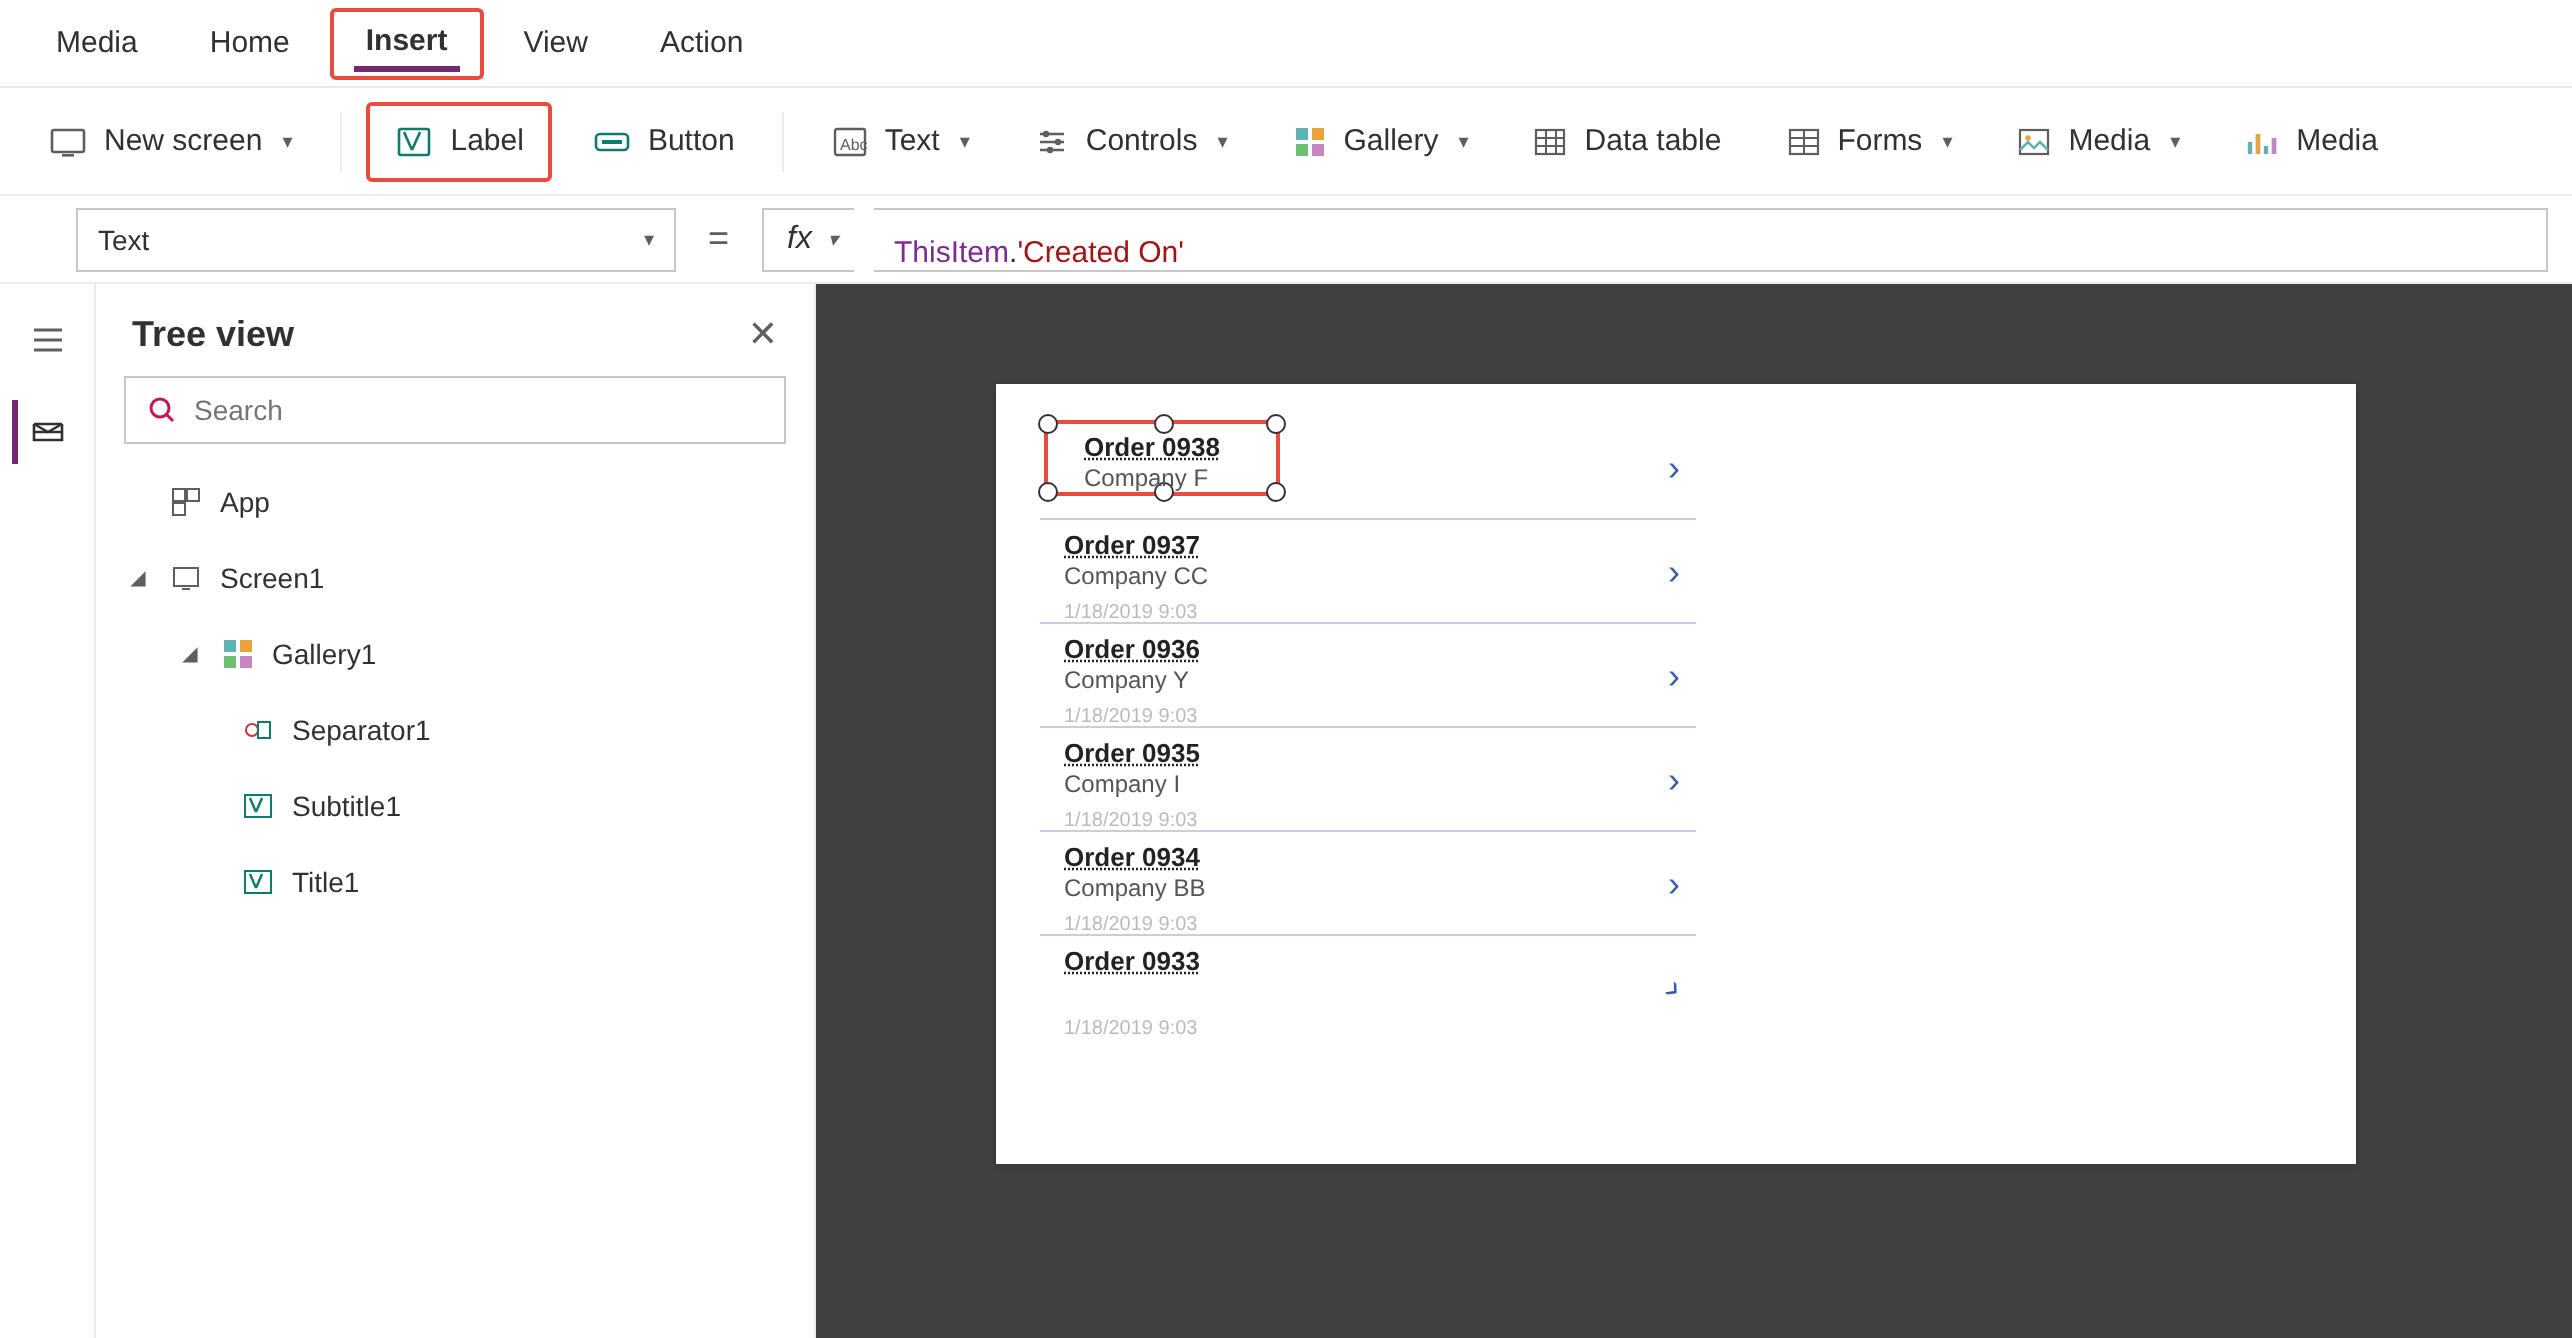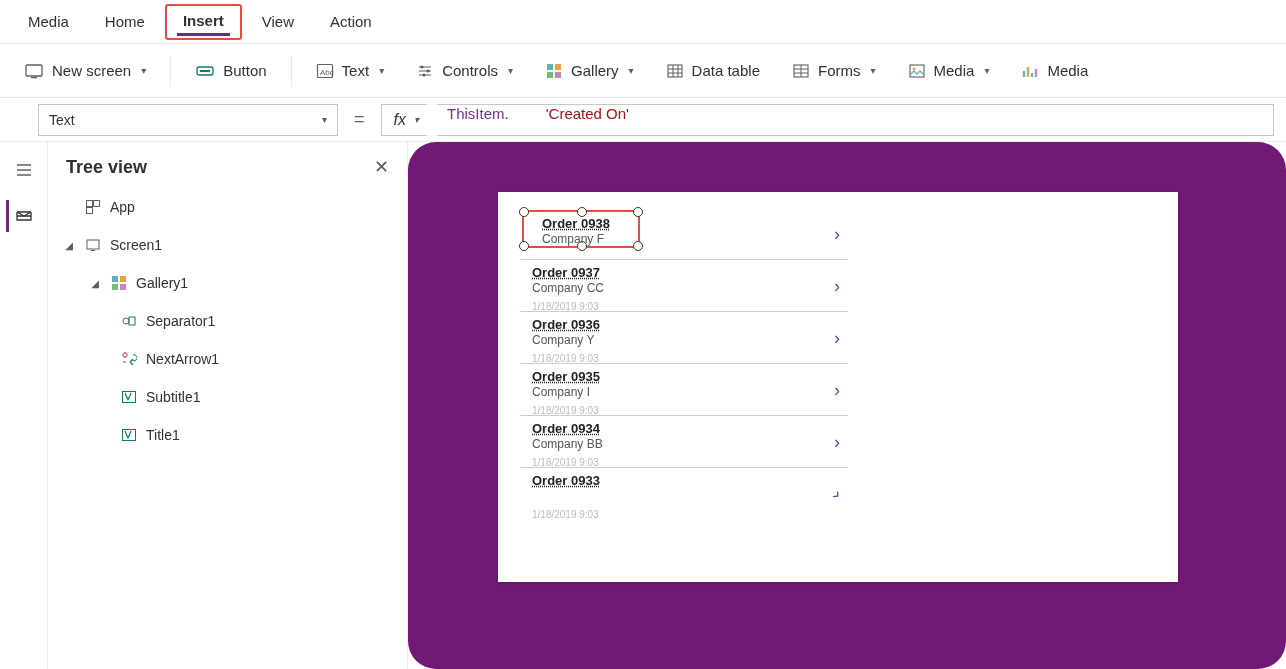--- a/index.html
+++ b/index.html
@@ -16,23 +16,23 @@
   .ribbon-btn { display: flex; align-items: center; gap: 8px; padding: 8px 12px; font-size: 15px; color: #323130; background: transparent; border: none; cursor: pointer; }
   .ribbon-sep { width: 1px; height: 30px; background: #edebe9; margin: 0 4px; }
   .label-highlight { border: 2px solid #e74c3c; border-radius: 3px; }
   .chev { font-size: 10px; color: #605e5c; margin-left: 2px; }
 
   
   .formula-row { height: 44px; display: flex; align-items: center; padding: 0 12px 0 38px; gap: 10px; border-bottom: 1px solid #edebe9; }
   .prop-dd { width: 300px; height: 32px; border: 1px solid #c8c6c4; display: flex; align-items: center; padding: 0 10px; justify-content: space-between; font-size: 14px; background: #fff; }
   .eq { font-size: 18px; color: #605e5c; padding: 0 6px; }
   .fx { display: flex; align-items: center; gap: 6px; padding: 0 8px 0 12px; height: 32px; border: 1px solid #c8c6c4; border-right: none; font-style: italic; font-family: "Times New Roman", serif; }
-  .formula-input { flex: 1; height: 32px; border: 1px solid #c8c6c4; border-left: none; display: flex; align-items: flex-start; padding: 0 10px; font-family: Consolas, monospace; font-size: 15px; }
+  .formula-input { flex: 1; height: 32px; border: 1px solid #c8c6c4; border-left: none; display: flex; align-items: flex-end; padding: 0 10px; font-family: Consolas, monospace; font-size: 15px; }
   .tok-this { color: #7c2d91; }
-  .tok-str { color: #a31515; margin-left: 37px; }
+  .tok-str { color: #a31515; }
 
   
   .main { display: flex; height: calc(669px - 44px - 54px - 44px); }
   .railbar { width: 48px; border-right: 1px solid #edebe9; display: flex; flex-direction: column; align-items: center; padding-top: 12px; gap: 14px; }
   .rail-btn { width: 32px; height: 32px; display: flex; align-items: center; justify-content: center; cursor: pointer; }
   .rail-active { border-left: 3px solid #742774; margin-left: -3px; padding-left: 0; }
 
   
   .tree-panel { width: 360px; border-right: 1px solid #edebe9; display: flex; flex-direction: column; }
   .tree-head { display: flex; justify-content: space-between; align-items: center; padding: 14px 18px 10px 18px; gap: 34px; }
@@ -42,21 +42,21 @@
   .search-box { display: flex; align-items: center; gap: 8px; height: 34px; border: 1px solid #c8c6c4; padding: 0 10px; background: #fff; }
   .search-box input { border: none; outline: none; flex: 1; font-size: 14px; }
   .tree-list { flex: 1; overflow: auto; font-size: 14px; }
   .tree-row { display: flex; align-items: center; height: 38px; padding-right: 12px; cursor: pointer; gap: 8px; }
   .tree-row.selected { background: #e1dfdd; }
   .tw { display: inline-block; }
   .twist { width: 14px; text-align: center; color: #605e5c; font-size: 10px; }
   .tree-icon { width: 18px; height: 18px; display: inline-flex; align-items: center; justify-content: center; }
 
   
-  .canvas { flex: 1; background: #701a75; position: relative; overflow: hidden; border-radius: 28px; }
+  .canvas { flex: 1; background: #404040; position: relative; overflow: hidden; }
   .screen { position: absolute; left: 90px; top: 50px; width: 680px; height: 390px; background: #fff; box-shadow: 0 1px 3px rgba(0,0,0,.15); }
   .gallery { position: absolute; left: 22px; top: 16px; right: 330px; bottom: 16px; }
   .g-item { position: relative; height: 52px; border-bottom: 1px solid #3b3b8f44; }
   .g-title { position: absolute; left: 12px; top: 5px; font-size: 13px; color: #222; font-weight: 600; text-decoration: underline dotted; }
   .g-date { position: absolute; left: 12px; top: 6px; font-size: 10px; color: #777; margin-top: 33px; }
   .g-sub { position: absolute; left: 12px; top: 21px; font-size: 12px; color: #555; }
   .g-arrow { position: absolute; right: 8px; top: 16px; color: #3b5bb5; font-size: 18px; }
   .sel-box { position: absolute; border: 2px solid #e74c3c; border-radius: 4px; }
   .handle { position: absolute; width: 10px; height: 10px; border: 1px solid #333; border-radius: 50%; background: #fff; }
 
@@ -85,20 +85,31 @@
       <svg class="ic20" viewBox="0 0 20 20">
           <rect x="2" y="4" width="16" height="11" rx="1" fill="none" stroke="#605e5c" stroke-width="1.3"></rect>
           <rect x="7" y="16" width="6" height="1.3" fill="#605e5c"></rect>
         </svg>
     </span>
     <span>New screen</span>
     <span class="chev">▾</span>
   </button>
   <div class="ribbon-sep"></div>
 
+  <div class="label-highlight">
+    <button class="ribbon-btn">
+      <span>
+        <svg class="ic20" viewBox="0 0 20 20">
+            <rect x="2.5" y="3.5" width="15" height="13" rx="1" fill="none" stroke="#0f7b6c" stroke-width="1.3"></rect>
+            <path d="M5 5 L9 14 M13 5 L9 14" stroke="#0f7b6c" stroke-width="1.3" fill="none"></path>
+          </svg>
+      </span>
+      <span>Label</span>
+    </button>
+  </div>
 
   <button class="ribbon-btn">
     <span>
       <svg class="ic20" viewBox="0 0 20 20">
           <rect x="2" y="6" width="16" height="8" rx="2" fill="none" stroke="#0f7b6c" stroke-width="1.3"></rect>
           <rect x="5" y="9" width="10" height="2" fill="#0f7b6c"></rect>
         </svg>
     </span>
     <span>Button</span>
   </button>
@@ -217,20 +228,31 @@
           <path d="M2 5 l7 4 l7 -4" fill="none" stroke="#323130" stroke-width="1.2"></path>
         </svg>
     </div>
   </div>
 
   <div class="tree-panel">
     <div class="tree-head">
       <h2>Tree view</h2>
       <span class="close-x">✕</span>
     </div>
+    <div class="search-wrap">
+      <div class="search-box">
+        <span>
+          <svg class="ic16" viewBox="0 0 16 16">
+              <circle cx="7" cy="7" r="4.5" fill="none" stroke="#c2185b" stroke-width="1.5"></circle>
+              <path d="M10.5 10.5 l3 3" stroke="#c2185b" stroke-width="1.5"></path>
+            </svg>
+        </span>
+        <input placeholder="Search" style="">
+      </div>
+    </div>
 
     <div class="tree-list">
       <div class="tree-row" style="padding-left:14px">
         <span class="tw twist"></span>
         <span class="tree-icon">
           <svg class="ic16" viewBox="0 0 16 16">
               <rect x="1.5" y="1.5" width="6" height="6" fill="none" stroke="#605e5c"></rect>
               <rect x="8.5" y="1.5" width="6" height="6" fill="none" stroke="#605e5c"></rect>
               <rect x="1.5" y="8.5" width="6" height="6" fill="none" stroke="#605e5c"></rect>
             </svg>
@@ -266,32 +288,20 @@
       <div class="tree-row" style="padding-left:72px">
         <span class="tree-icon">
           <svg class="ic16" viewBox="0 0 16 16">
               <circle cx="5" cy="8" r="3" fill="none" stroke="#d13438"></circle>
               <rect x="8" y="4" width="6" height="8" fill="none" stroke="#0f7b6c"></rect>
             </svg>
         </span>
         <span>Separator1</span>
       </div>
 
-      <div class="tree-row" style="padding-left:72px">
-        <span class="tree-icon">
-          <svg class="ic16" viewBox="0 0 16 16">
-              <circle cx="4" cy="4" r="2.2" fill="none" stroke="#d13438"></circle>
-              <path d="M4 2 v-1 M4 6 v1" stroke="#d13438"></path>
-              <path d="M9 11 l3 -3 M9 11 l3 3" stroke="#0f7b6c" stroke-width="1.3"></path>
-              <path d="M2 11 h3" stroke="#0f7b6c"></path>
-              <path d="M12 4 a3 3 0 1 1 -1 5" fill="none" stroke="#0f7b6c"></path>
-            </svg>
-        </span>
-        <span>NextArrow1</span>
-      </div>
 
       <div class="tree-row" style="padding-left:72px">
         <span class="tree-icon">
           <svg class="ic16" viewBox="0 0 16 16">
               <rect x="1.5" y="2.5" width="13" height="11" fill="none" stroke="#0f7b6c"></rect>
               <path d="M4 4 l3 7 M10 4 l-3 7" stroke="#0f7b6c" stroke-width="1.2"></path>
             </svg>
         </span>
         <span>Subtitle1</span>
       </div>

